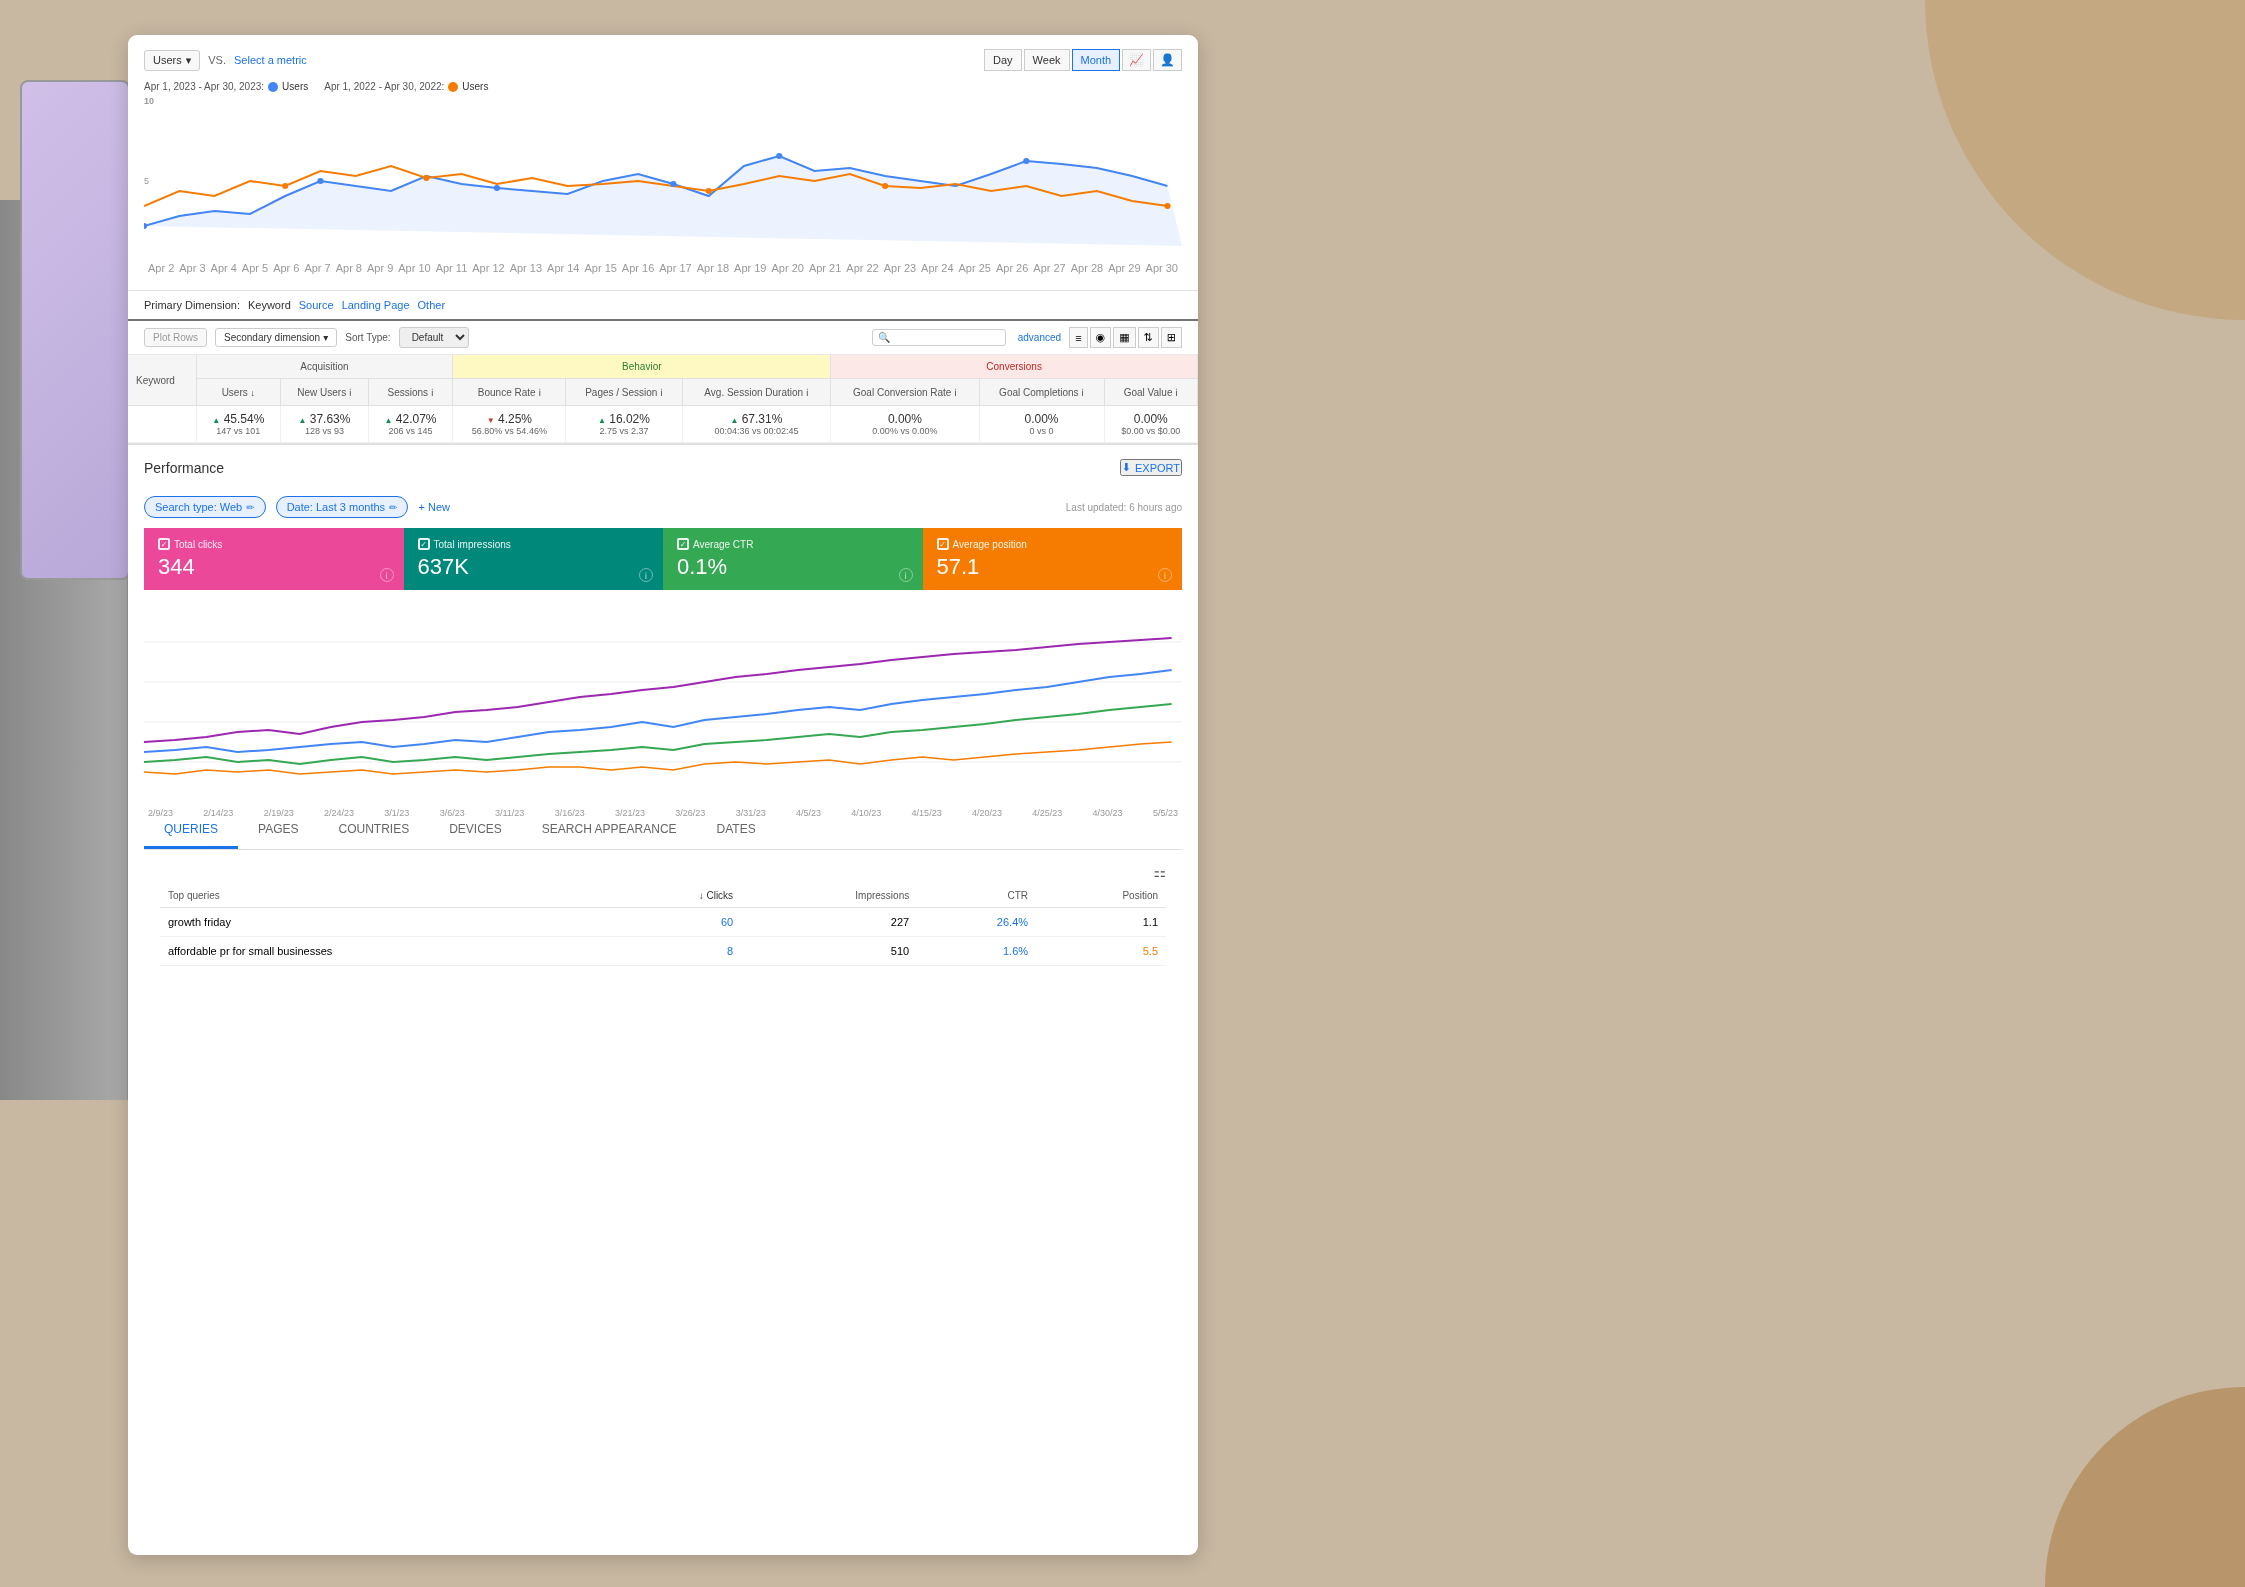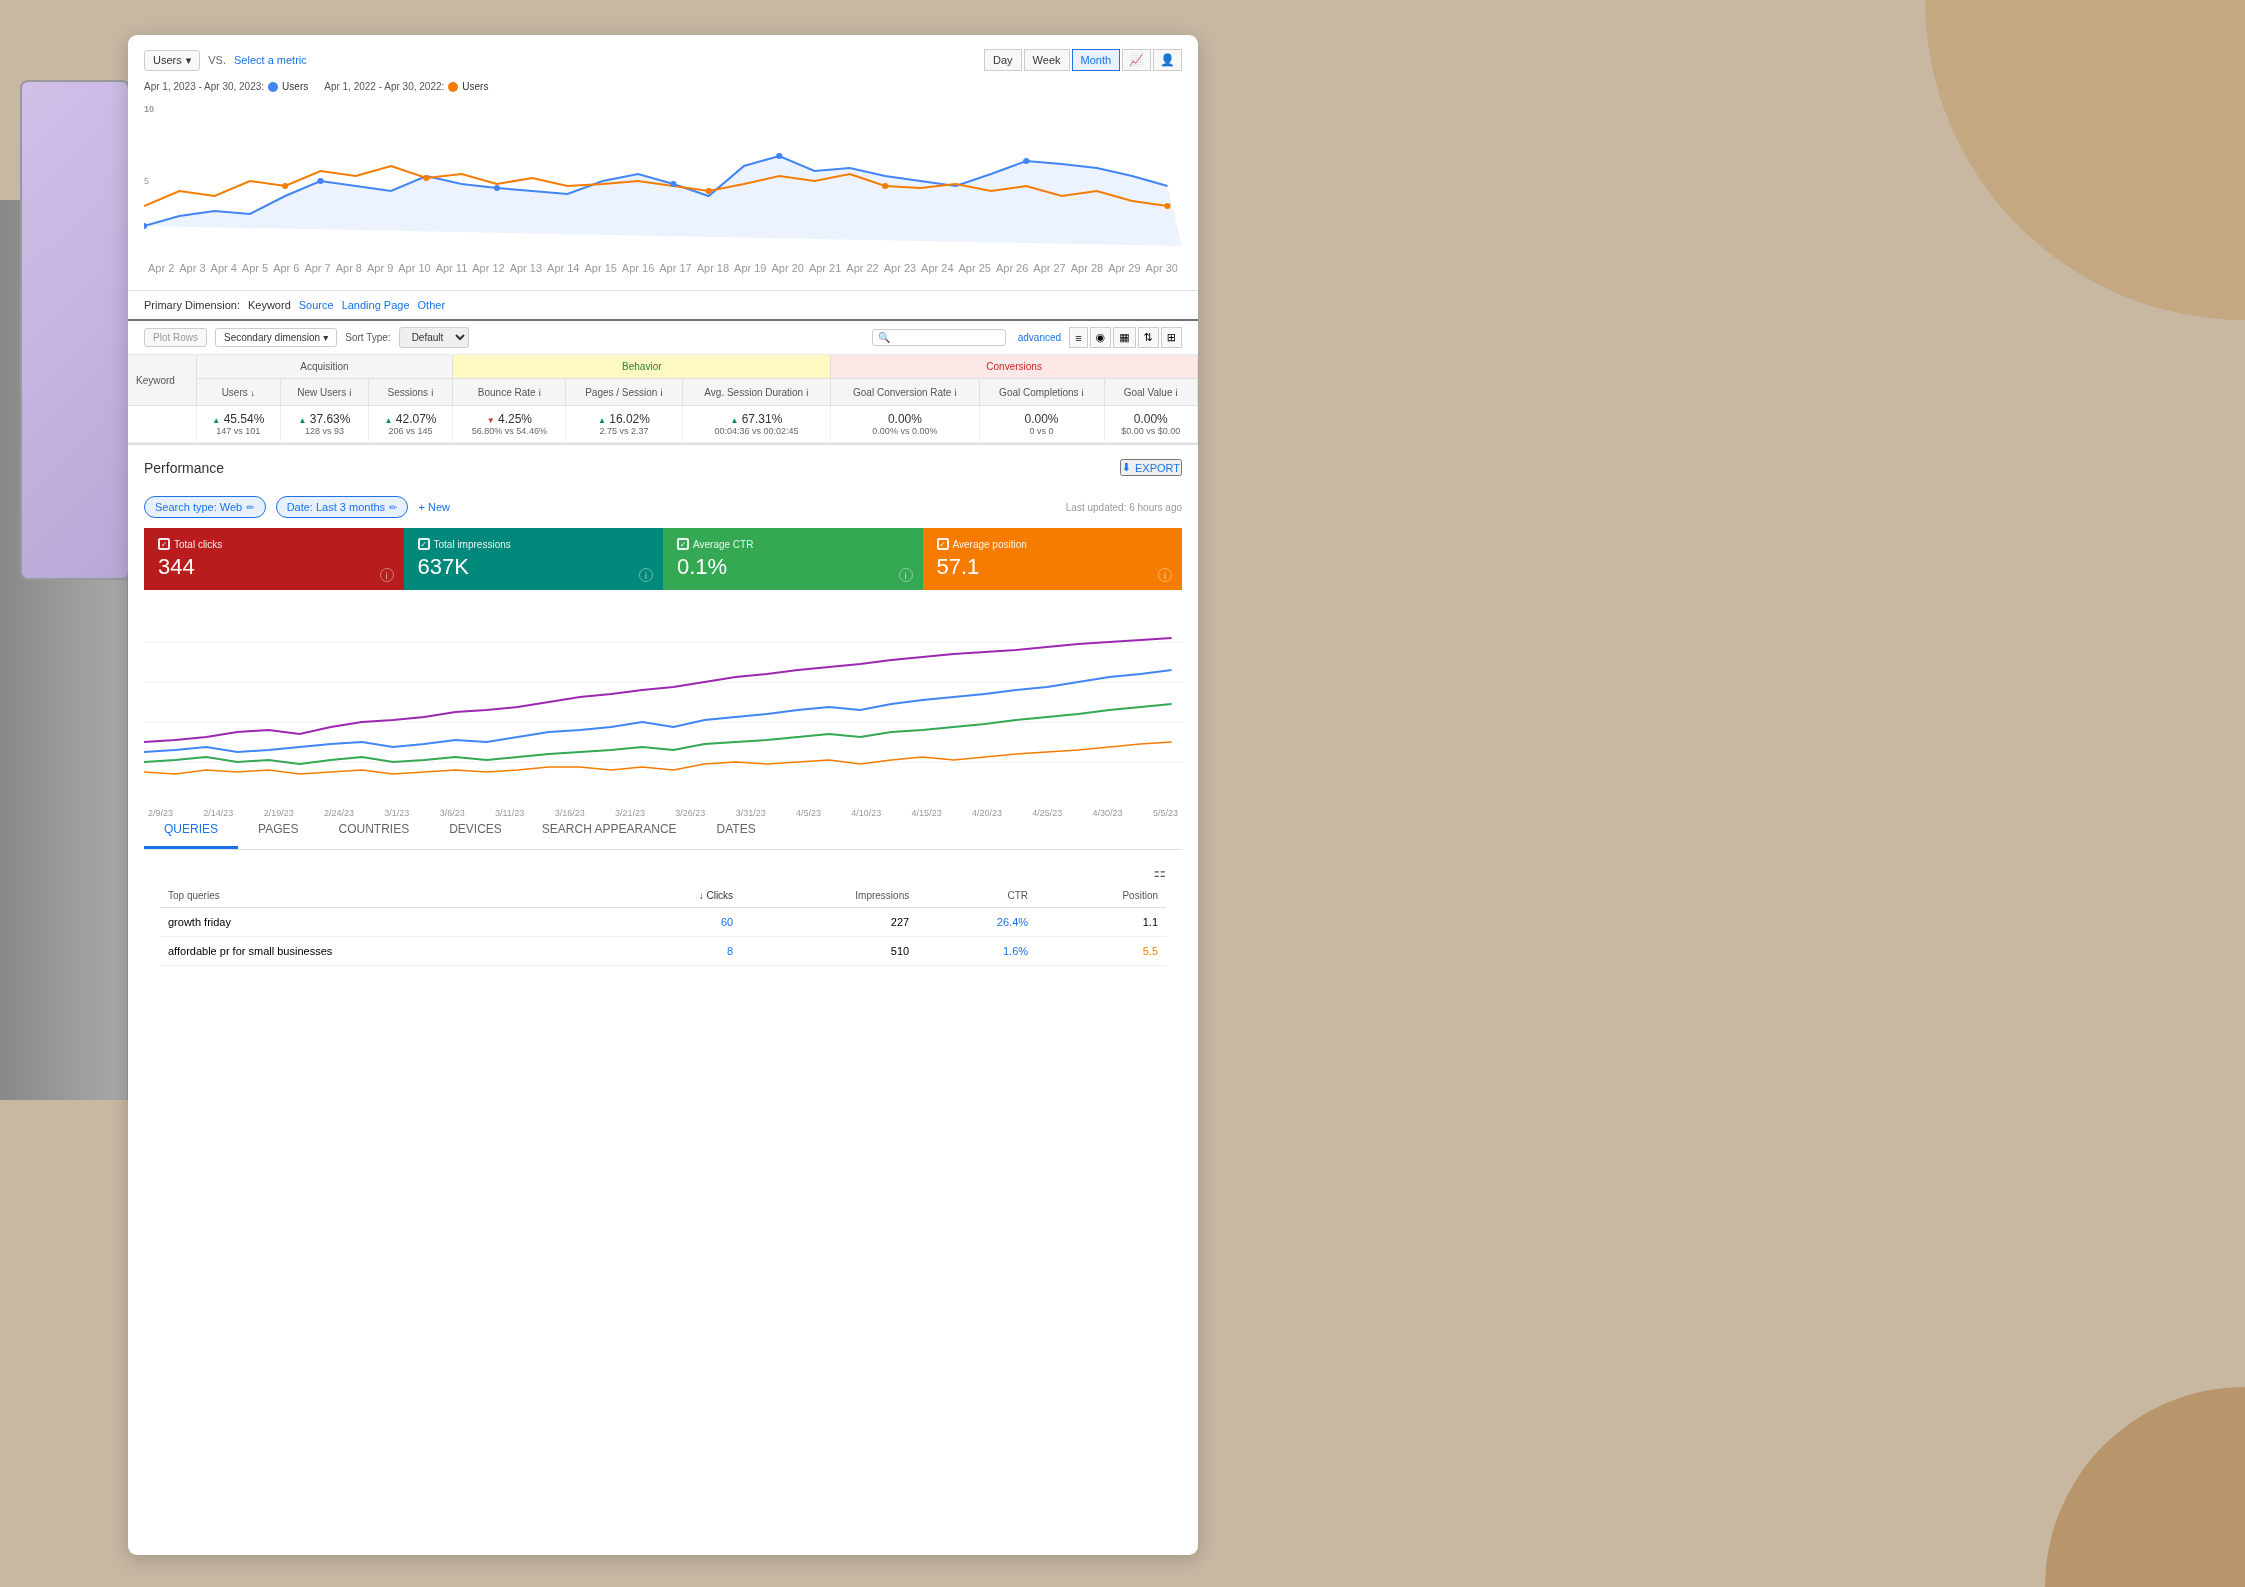--- a/index.html
+++ b/index.html
@@ -381,21 +381,21 @@
       display: flex;
       gap: 0;
       margin-bottom: 12px;
     }
     .metric-card {
       flex: 1;
       padding: 10px 14px;
       color: white;
       position: relative;
     }
-    .metric-card.blue { background: #b91c1c; }
+    .metric-card.blue { background: #ec4899; }
     .metric-card.teal { background: #00897b; }
     .metric-card.green { background: #34a853; }
     .metric-card.orange { background: #f57c00; }
 
     .metric-card-header {
       display: flex;
       align-items: center;
       gap: 4px;
       font-size: 10px;
       margin-bottom: 4px;
@@ -552,21 +552,21 @@
         <span style="font-size:10px;color:#333;">Users</span>
       </div>
       <div class="legend-item">
         <span style="font-size:10px;color:#555;">Apr 1, 2022 - Apr 30, 2022:</span>
         <div class="legend-dot" style="background:#f57c00;"></div>
         <span style="font-size:10px;color:#333;">Users</span>
       </div>
     </div>
 
     <div class="chart-container">
-      <div class="chart-y-label" style="top:8px;font-weight:bold;">10</div>
+      <div class="chart-y-label" style="top:0;font-weight:bold;">10</div>
       <div class="chart-y-label" style="top:50%;">5</div>
       <svg class="chart-svg" viewBox="0 0 1000 160" preserveAspectRatio="none">
 
         <polyline fill="rgba(66,133,244,0.1)" stroke="none" points="0,130 34,120 68,115 102,118 136,100 170,85 204,90 238,95 272,80 306,88 340,92 374,95 408,98 442,85 476,78 510,88 544,100 578,70 612,60 646,75 680,72 714,80 748,85 782,90 816,78 850,65 884,68 918,72 952,80 986,90 1000,150"></polyline>
         <polyline fill="none" stroke="#4285f4" stroke-width="2" points="0,130 34,120 68,115 102,118 136,100 170,85 204,90 238,95 272,80 306,88 340,92 374,95 408,98 442,85 476,78 510,88 544,100 578,70 612,60 646,75 680,72 714,80 748,85 782,90 816,78 850,65 884,68 918,72 952,80 986,90"></polyline>
 
         <polyline fill="none" stroke="#f57c00" stroke-width="2" points="0,110 34,95 68,100 102,85 136,90 170,75 204,80 238,70 272,82 306,78 340,88 374,82 408,90 442,88 476,85 510,90 544,95 578,88 612,80 646,85 680,78 714,90 748,92 782,88 816,95 850,90 884,100 918,95 952,105 986,110"></polyline>
 
         <circle cx="0" cy="130" r="3" fill="#4285f4"></circle>
         <circle cx="170" cy="85" r="3" fill="#4285f4"></circle>

